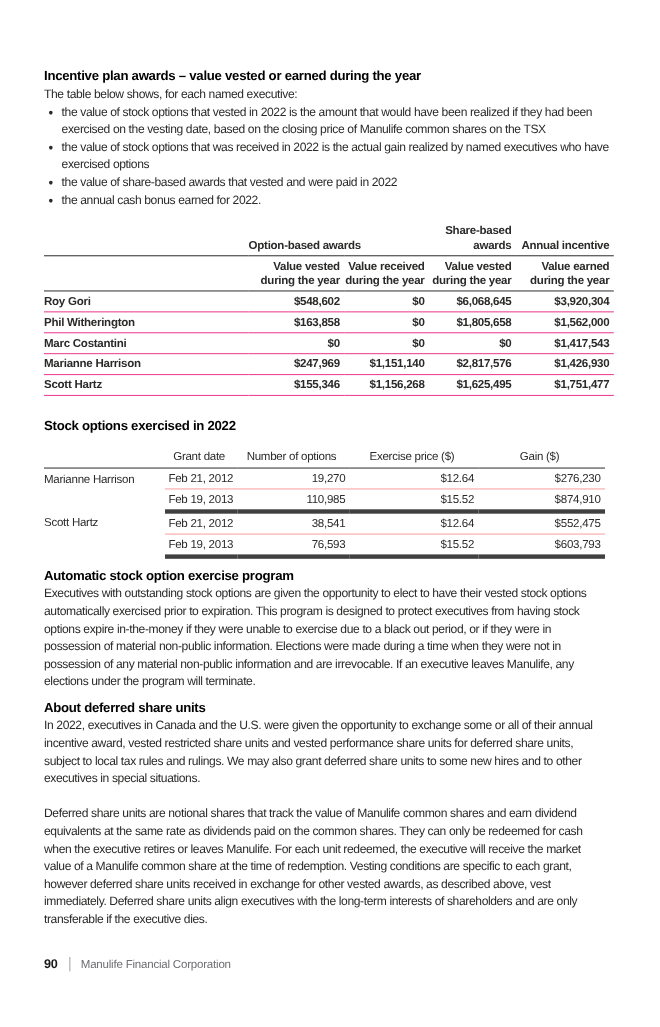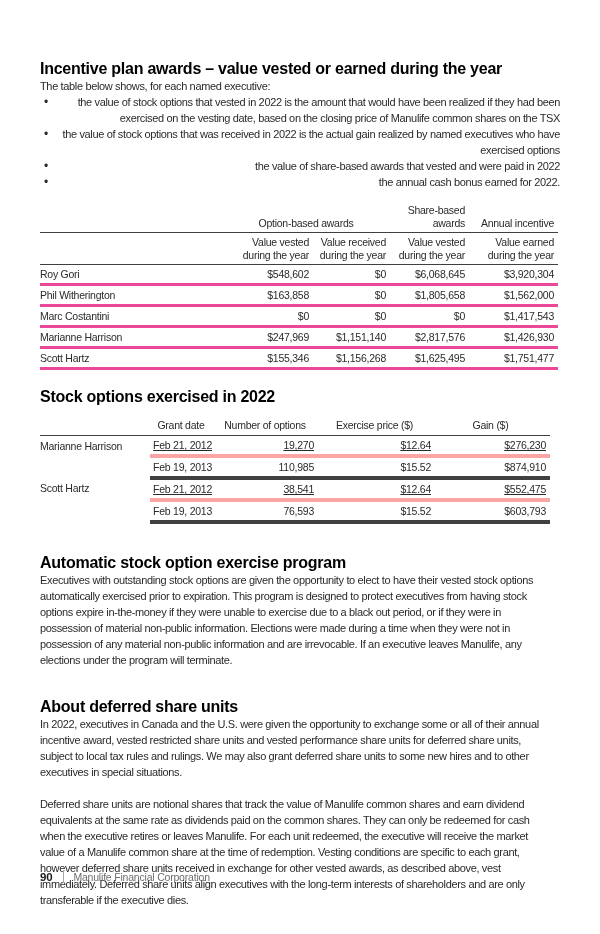--- a/index.html
+++ b/index.html
@@ -10,21 +10,21 @@
     color: #2b2a29;
     position: relative;
     overflow: hidden;
   }
   .page {
     position: absolute;
     top: 62px; left: 40px;
     width: 520px;
   }
   .heading {
-    font-size: 16px;
+    font-size: 12px;
     font-weight: bold;
     color: #000000;
     letter-spacing: -0.25px;
     line-height: 14px;
     margin: 0;
   }
   .body-text {
     font-size: 11px;
     line-height: 16px;
     letter-spacing: -0.35px;
@@ -33,51 +33,50 @@
   }
   ul.bullets {
     margin: 0; padding: 0 0 0 16px;
     list-style: none;
   }
   ul.bullets li {
     font-size: 11px;
     line-height: 16px;
     letter-spacing: -0.35px;
     position: relative;
-    text-align: right;
   }
   ul.bullets li::before {
     content: "\2022";
     position: absolute;
     left: -12px;
     font-size: 12px;
   }
   table {
     border-collapse: collapse;
     table-layout: fixed;
     font-size: 10.5px;
     letter-spacing: -0.25px;
     color: #2b2a29;
   }
   th { font-weight: normal; }
   
   #awards-table { width: 518px; margin-top: 14px; }
-  #awards-table th, #awards-table td { padding: 0 4px 0 0; }
+  #awards-table th, #awards-table td { padding: 0 4px 0 0; font-weight: bold; }
   #awards-table thead th {
     vertical-align: bottom;
     text-align: right;
     line-height: 12.5px;
     padding-bottom: 3px;
   }
   #awards-table thead tr.group-row th { border-bottom: 1.5px solid #3f3f3f; }
   #awards-table thead tr.sub-row th   { border-bottom: 1.5px solid #3f3f3f; padding-top: 3px; }
-  #awards-table thead th.span-option { text-align: center; }
+  #awards-table thead th.span-option { text-align: left; }
   #awards-table tbody td {
     height: 18px;
-    border-bottom: 3px solid #ec4899;
+    border-bottom: 1px solid #ec4899;
     text-align: right;
     vertical-align: middle;
   }
   #awards-table .name-col { text-align: left; }
   
   #exercise-table { width: 510px; margin-top: 15px; }
   #exercise-table th, #exercise-table td { padding: 0 4px 0 0; }
   #exercise-table thead th {
     line-height: 13px;
     padding-bottom: 3px;
@@ -88,26 +87,26 @@
   #exercise-table td {
     height: 18px;
     text-align: right;
     vertical-align: middle;
   }
   #exercise-table td.name-col {
     text-align: left;
     vertical-align: top;
     padding-top: 4px;
   }
-  #exercise-table td.inner-rule { border-bottom: 4px solid #fca5a5; text-decoration: underline; }
+  #exercise-table td.inner-rule { border-bottom: 1px solid #fca5a5; }
   #exercise-table tr.group-end td { border-bottom: 4px solid #404040; }
   
   .mt-intro { margin-top: 2px; }
   .mt-sec   { margin-top: 20px; }
-  .mt-sec2  { margin-top: 32px; }
+  .mt-sec2  { margin-top: 8px; }
   .mt-body  { margin-top: 2px; }
   .mt-para  { margin-top: 16px; }
   
   .footer {
     position: absolute;
     left: 40px; top: 870px;
     display: flex;
     align-items: center;
   }
   .footer .page-num {

